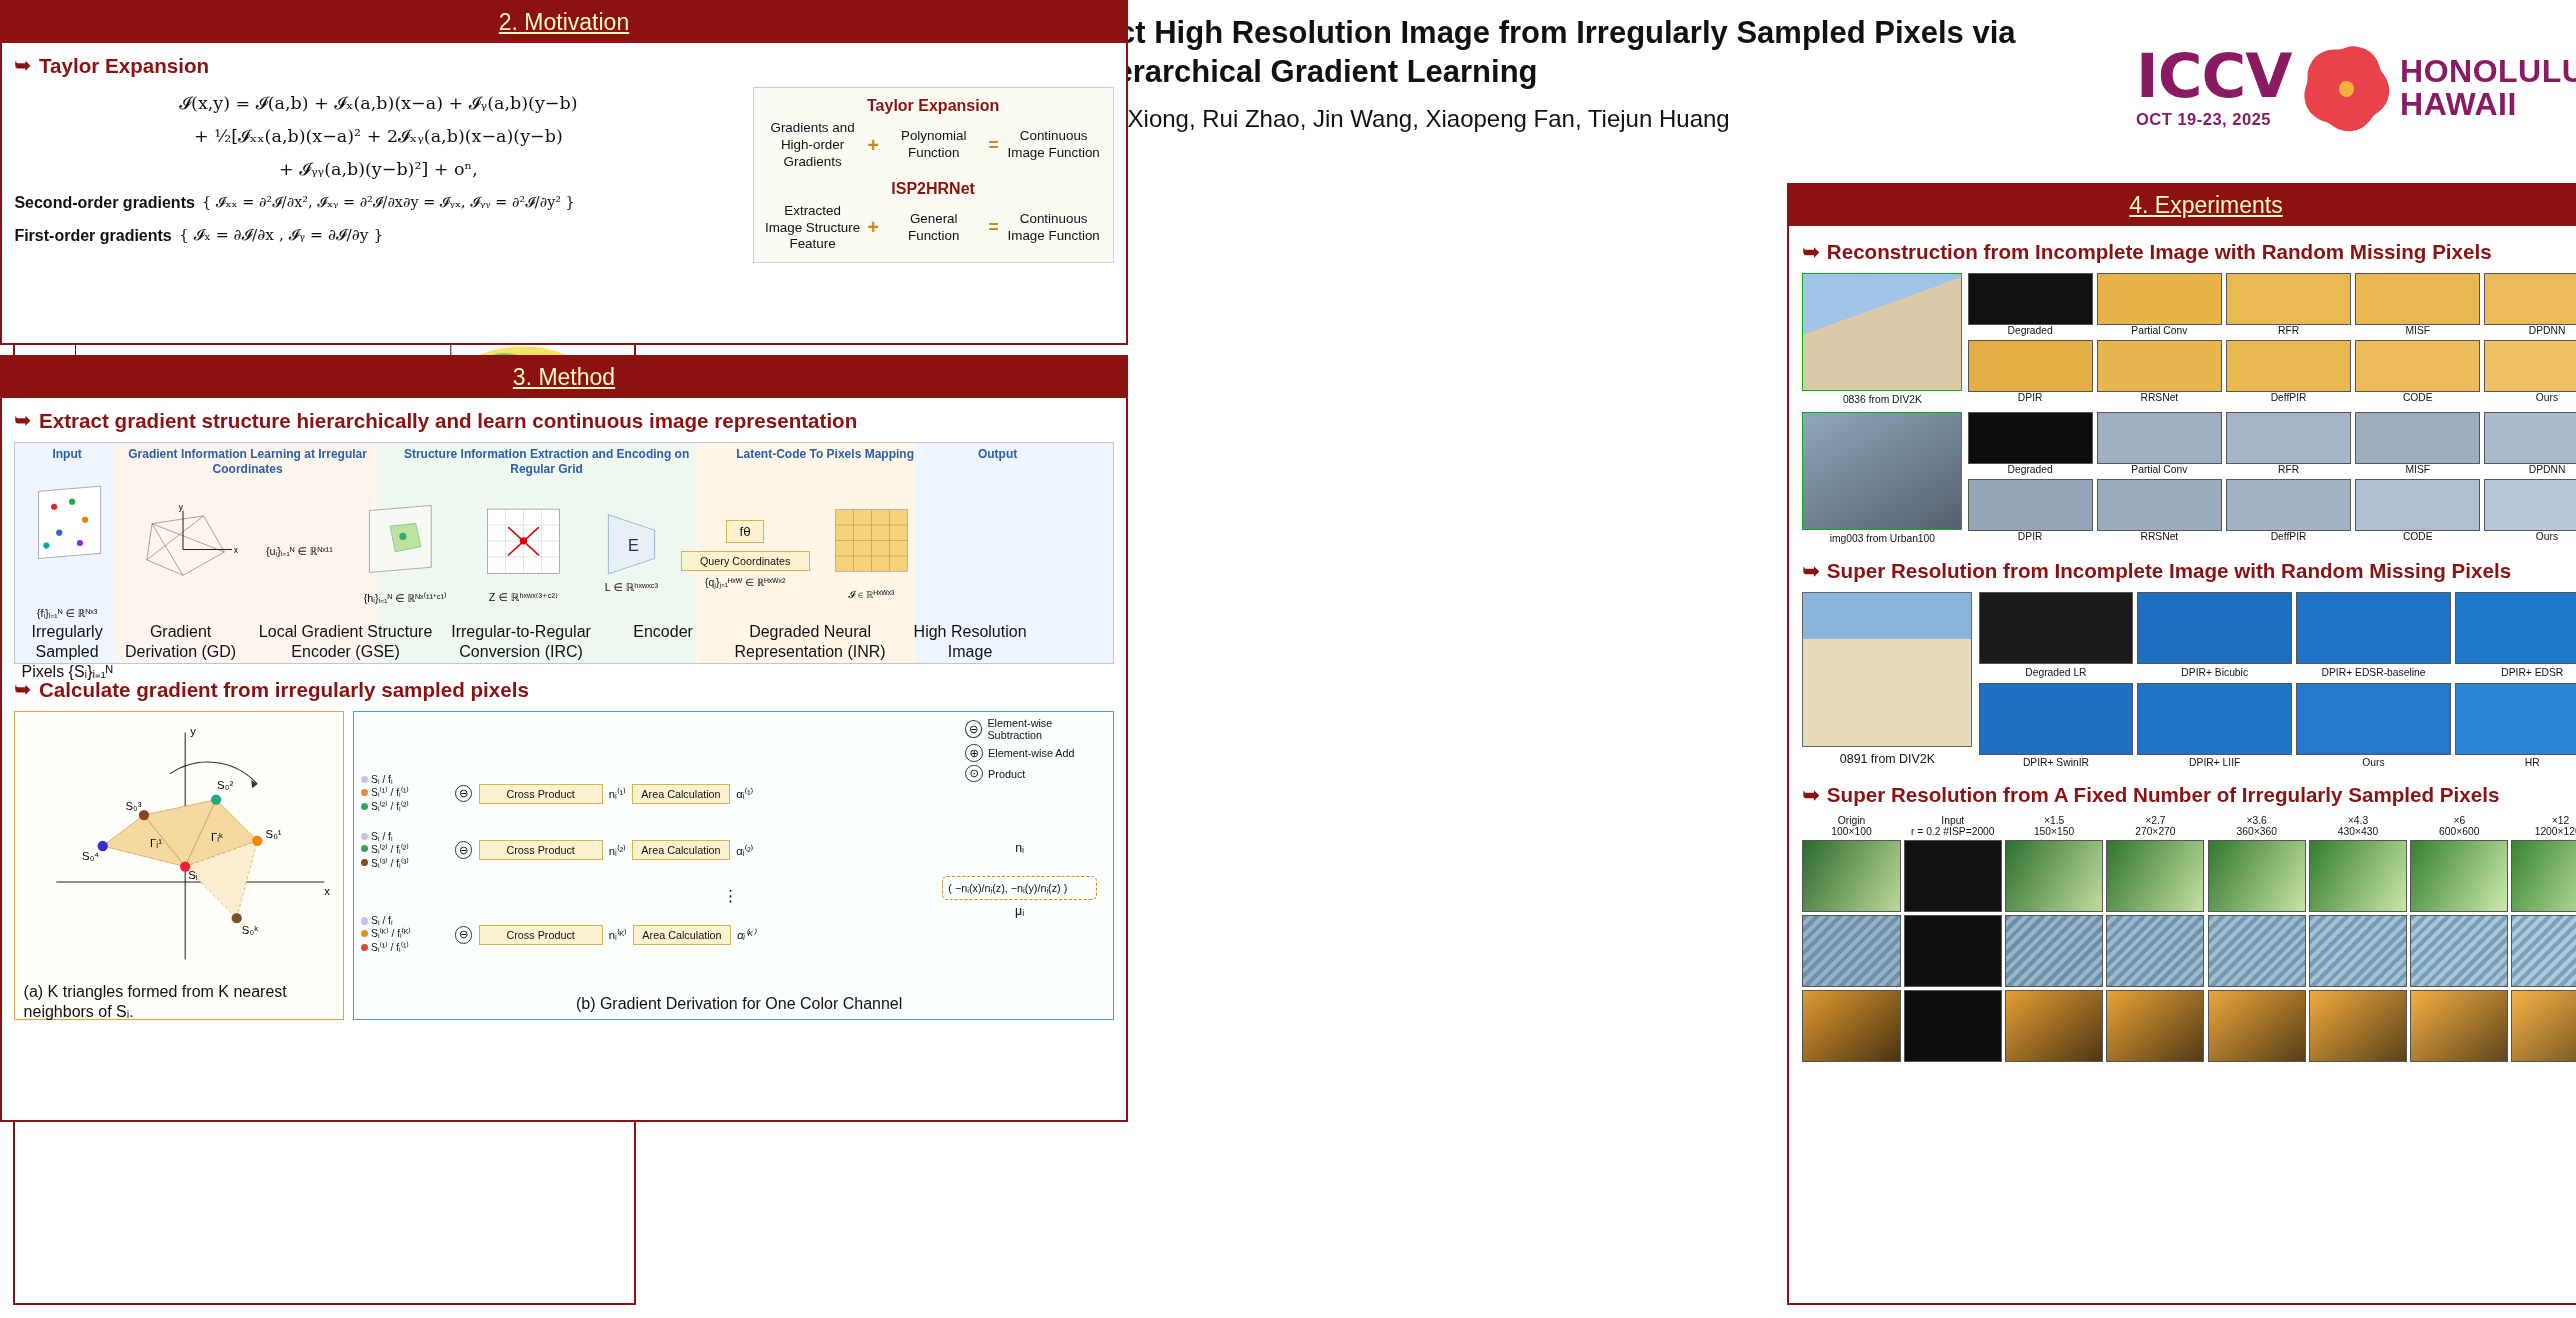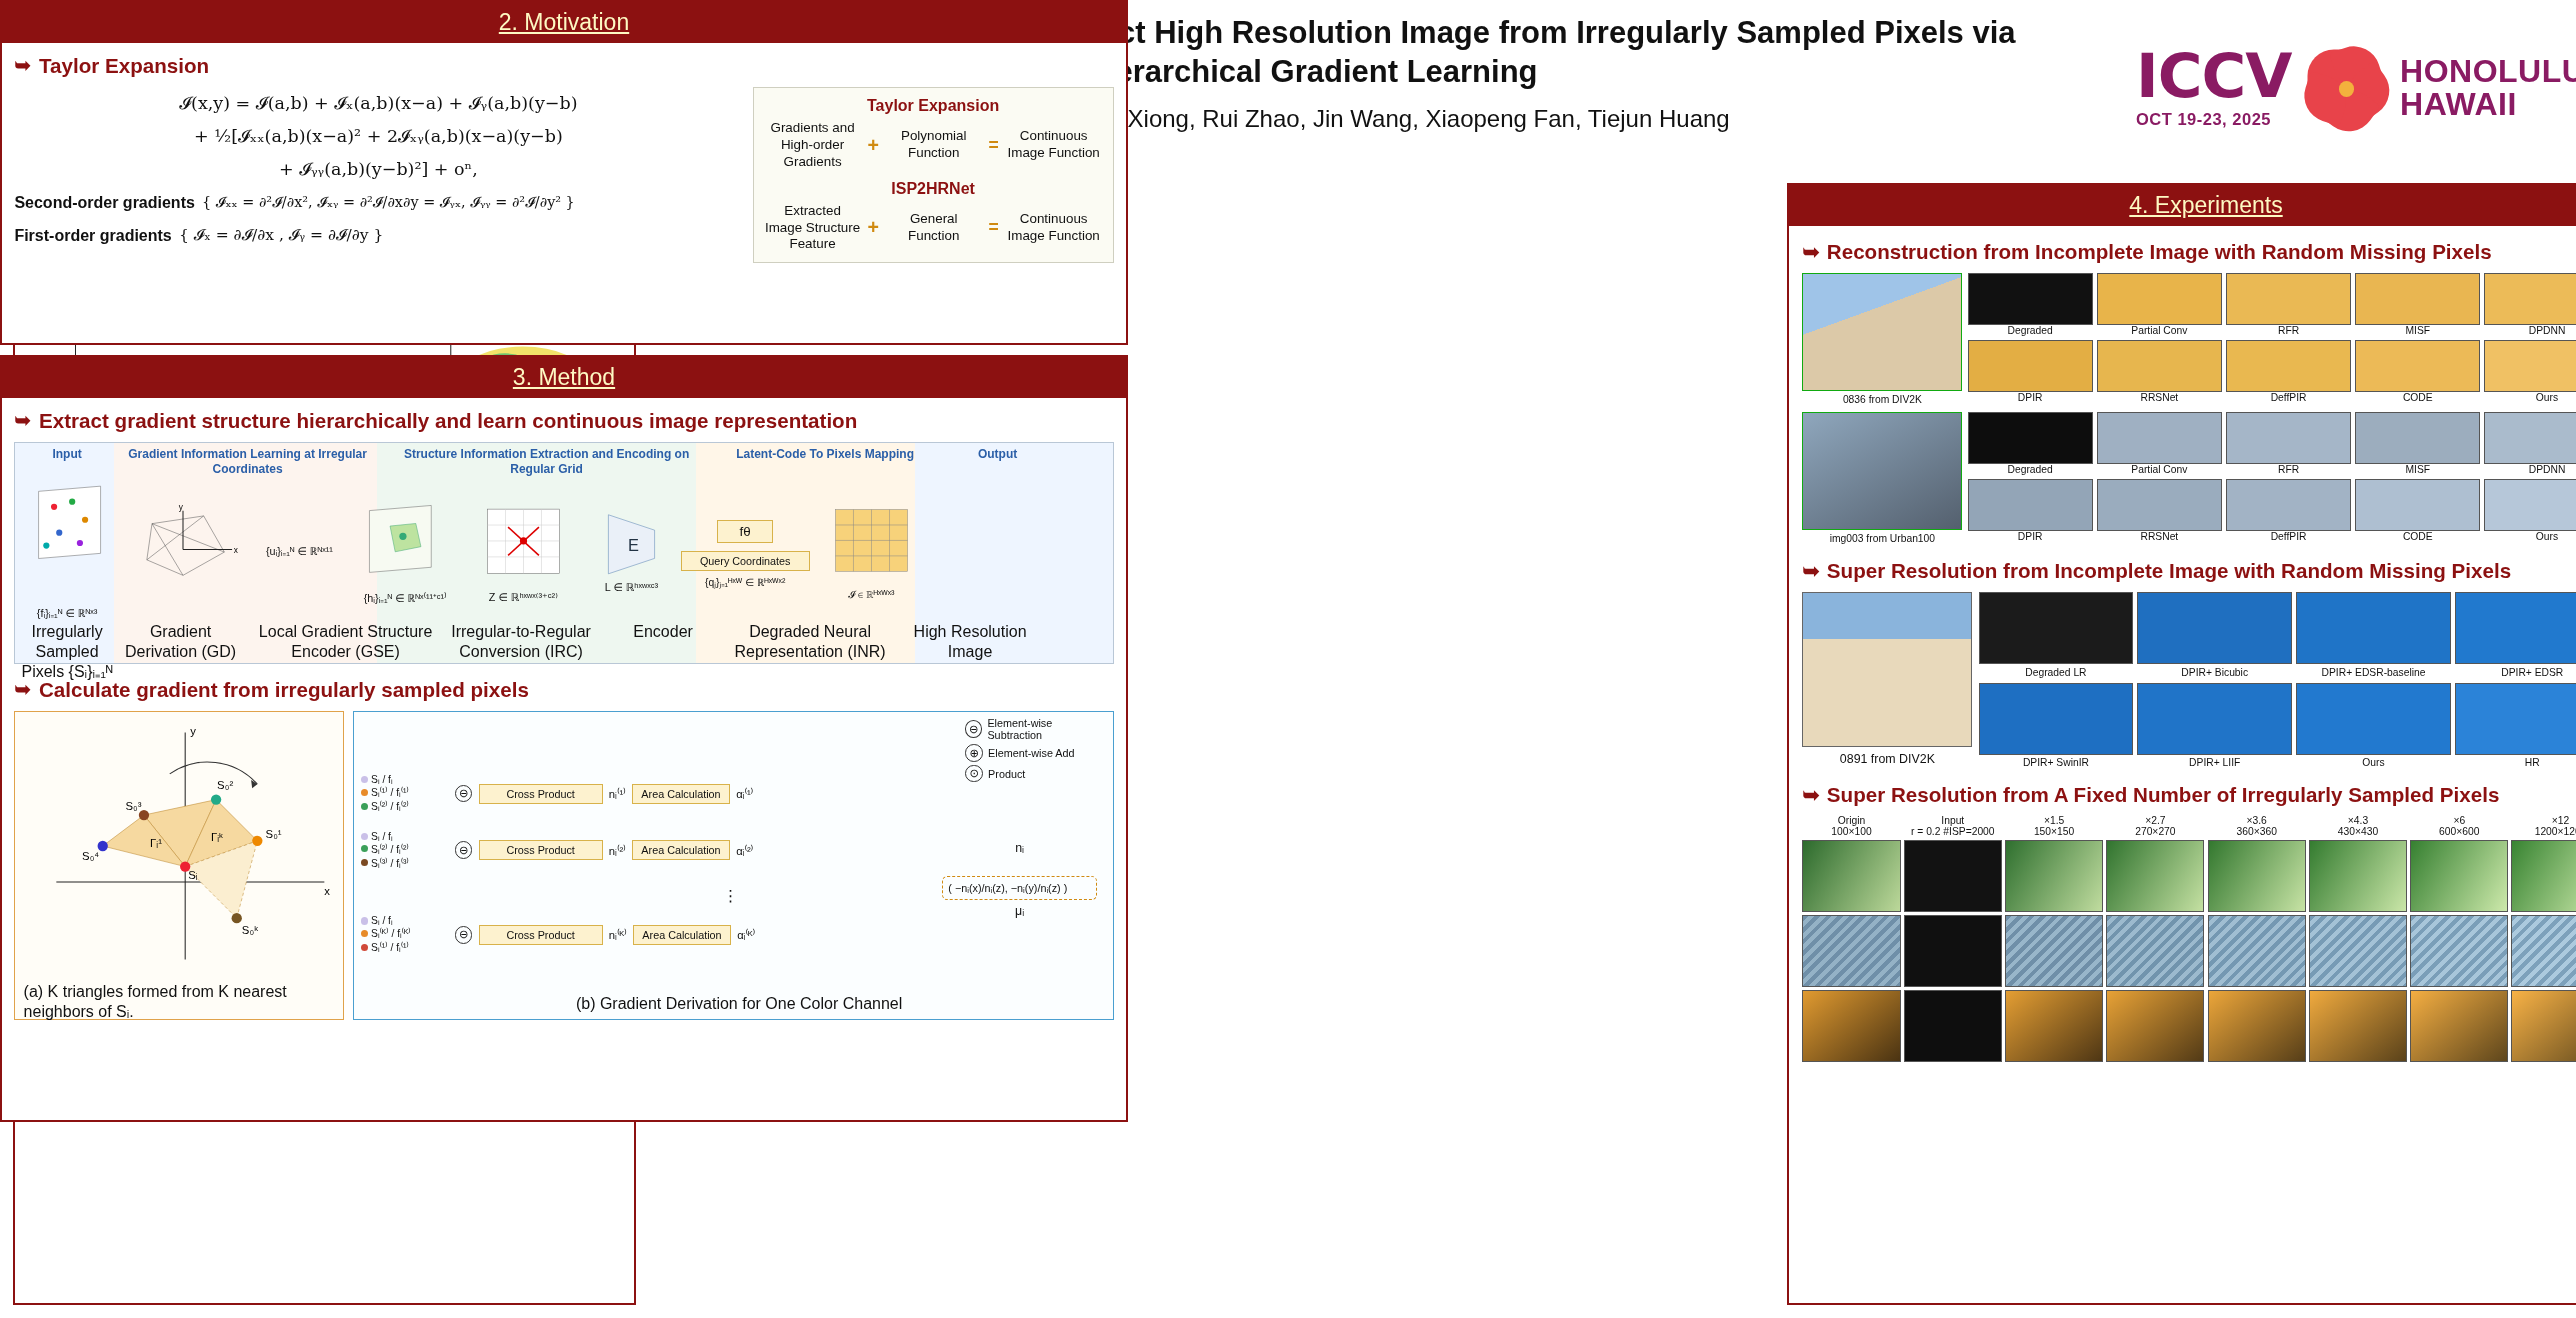--- a/index.html
+++ b/index.html
@@ -386,21 +386,21 @@
 
             <div style="width:88px;text-align:center;">
               <svg width="77" height="72" viewBox="0 0 150 140">
                 <polygon points="30,15 120,45 120,100 30,130" fill="#eaf0f8" stroke="#5580b0"></polygon>
                 <text x="68" y="85" font-size="32" fill="#234">E</text>
               </svg>
               <div style="font-size:10.8px;">L ∈ ℝʰˣʷˣᶜ³</div>
             </div>
 
             <div style="width:129px;text-align:center;">
-              <div class="yellowbox" style="width:56px;margin:8px auto;font-size:13.4px;">fθ</div>
+              <div class="yellowbox" style="width:38px;margin:8px auto;font-size:13.4px;">fθ</div>
               <div class="yellowbox" style="margin-top:5.2px;">Query Coordinates</div>
               <div style="font-size:10.3px;margin-top:4.1px;">{qⱼ}ⱼ₌₁ᴴˣᵂ ∈ ℝᴴˣᵂˣ²</div>
             </div>
 
             <div style="width:113px;text-align:center;">
               <svg width="103" height="88" viewBox="0 0 200 170">
                 <g stroke="#888" fill="#f7d27a">
                   <rect x="30" y="20" width="140" height="120"></rect>
                   <line x1="65" y1="20" x2="65" y2="140"></line>
                     <line x1="100" y1="20" x2="100" y2="140"></line>
@@ -537,21 +537,21 @@
                     </div>
                   <div style="font-size:10.3px;display:flex;align-items:center;gap:3.1px;">
                       <span style="width:7.2px;height:7.2px;border-radius:50%;background:#d04a3a;display:inline-block;"></span>
                       <span>Sᵢ⁽¹⁾ / fᵢ⁽¹⁾</span>
                     </div>
                 </div>
                 <span class="miniop">⊖</span>
                 <div class="yellowbox" style="width:124px;">Cross Product</div>
                 <span style="font-size:11.3px;">nᵢ⁽ᴷ⁾</span>
                 <div class="yellowbox" style="width:98px;">Area Calculation</div>
-                <span style="font-size:11.3px;">αᵢ⁽ᴷ⁾</span>
+                <span style="font-size:11.3px;font-style:italic;">αᵢ⁽ᴷ⁾</span>
               </div>
             </div>
 
             <div style="position:absolute; right:15.5px; top:129px; width:155px;">
               <div style="font-size:12.4px;text-align:center;margin-bottom:21px;">nᵢ</div>
               <div style="border:1px dashed #d08a10;border-radius:5.2px;padding:5.2px;font-size:10.8px;">( −nᵢ(x)/nᵢ(z), −nᵢ(y)/nᵢ(z) )</div>
               <div style="font-size:12.4px;text-align:center;margin-top:4.1px;">μᵢ</div>
             </div>
 
             <div class="cap" style="position:absolute;left:12px;right:0;bottom:5.2px;">(b) Gradient Derivation for One Color Channel</div>

